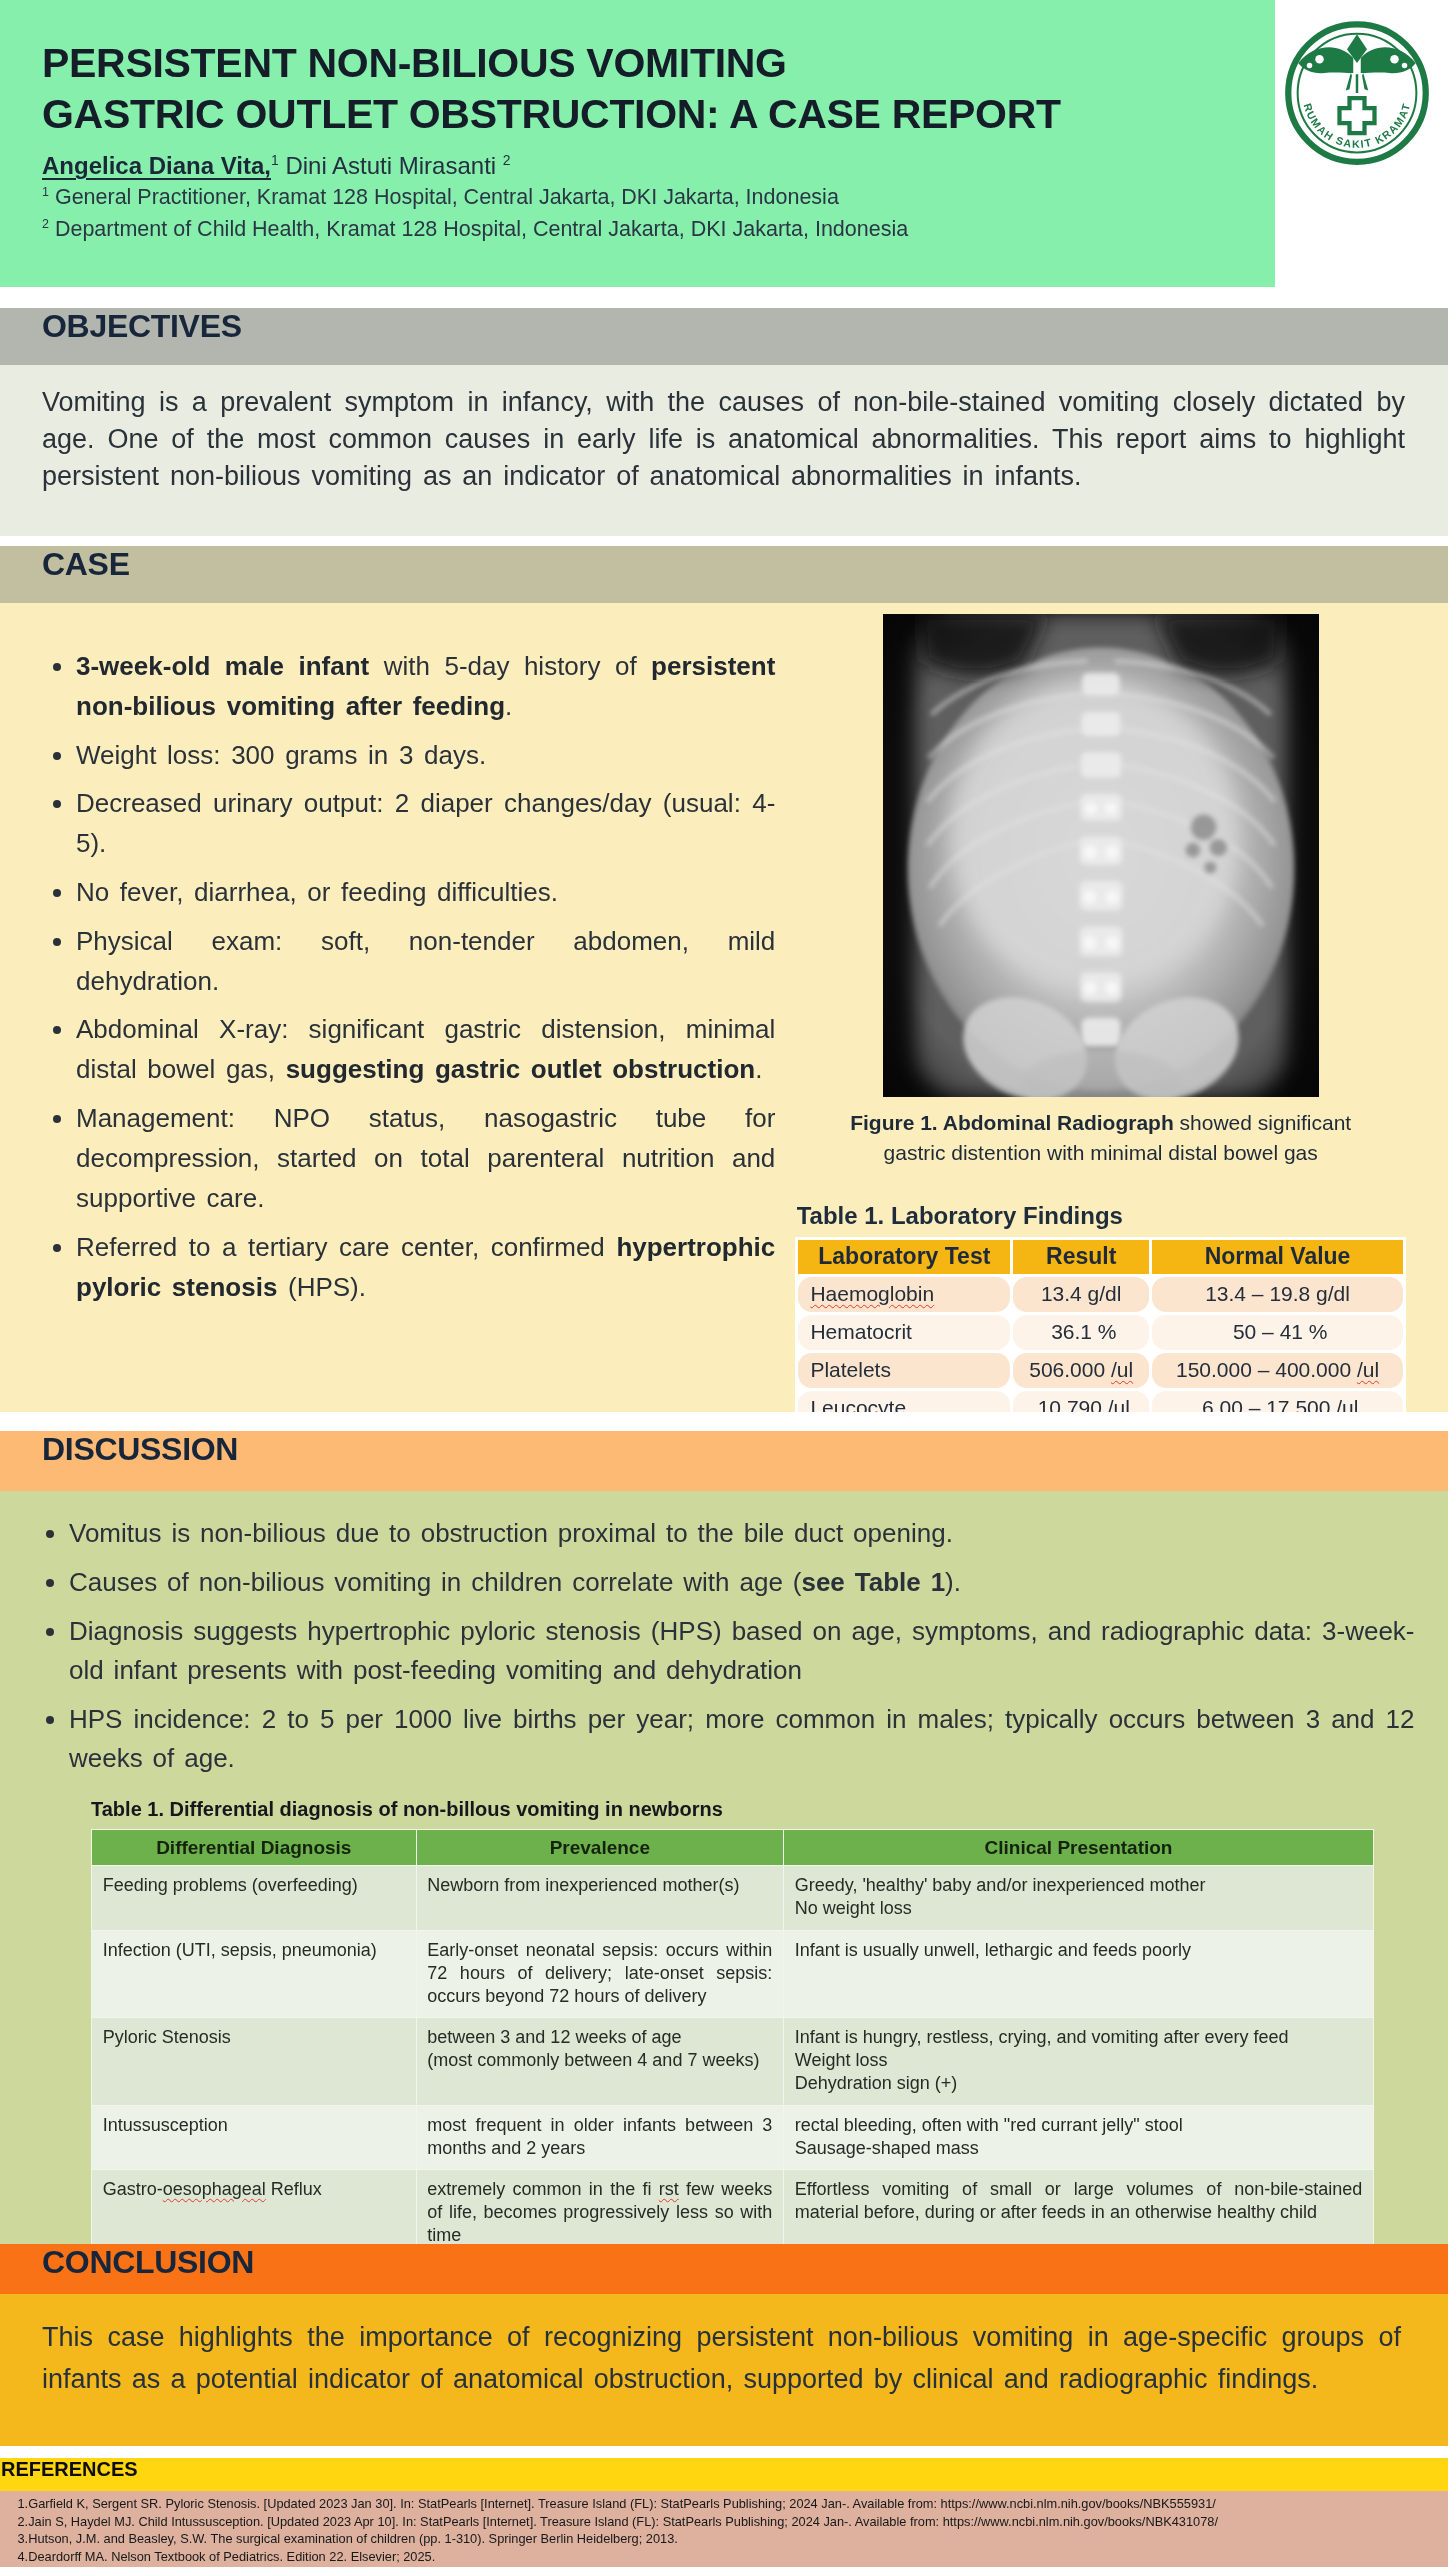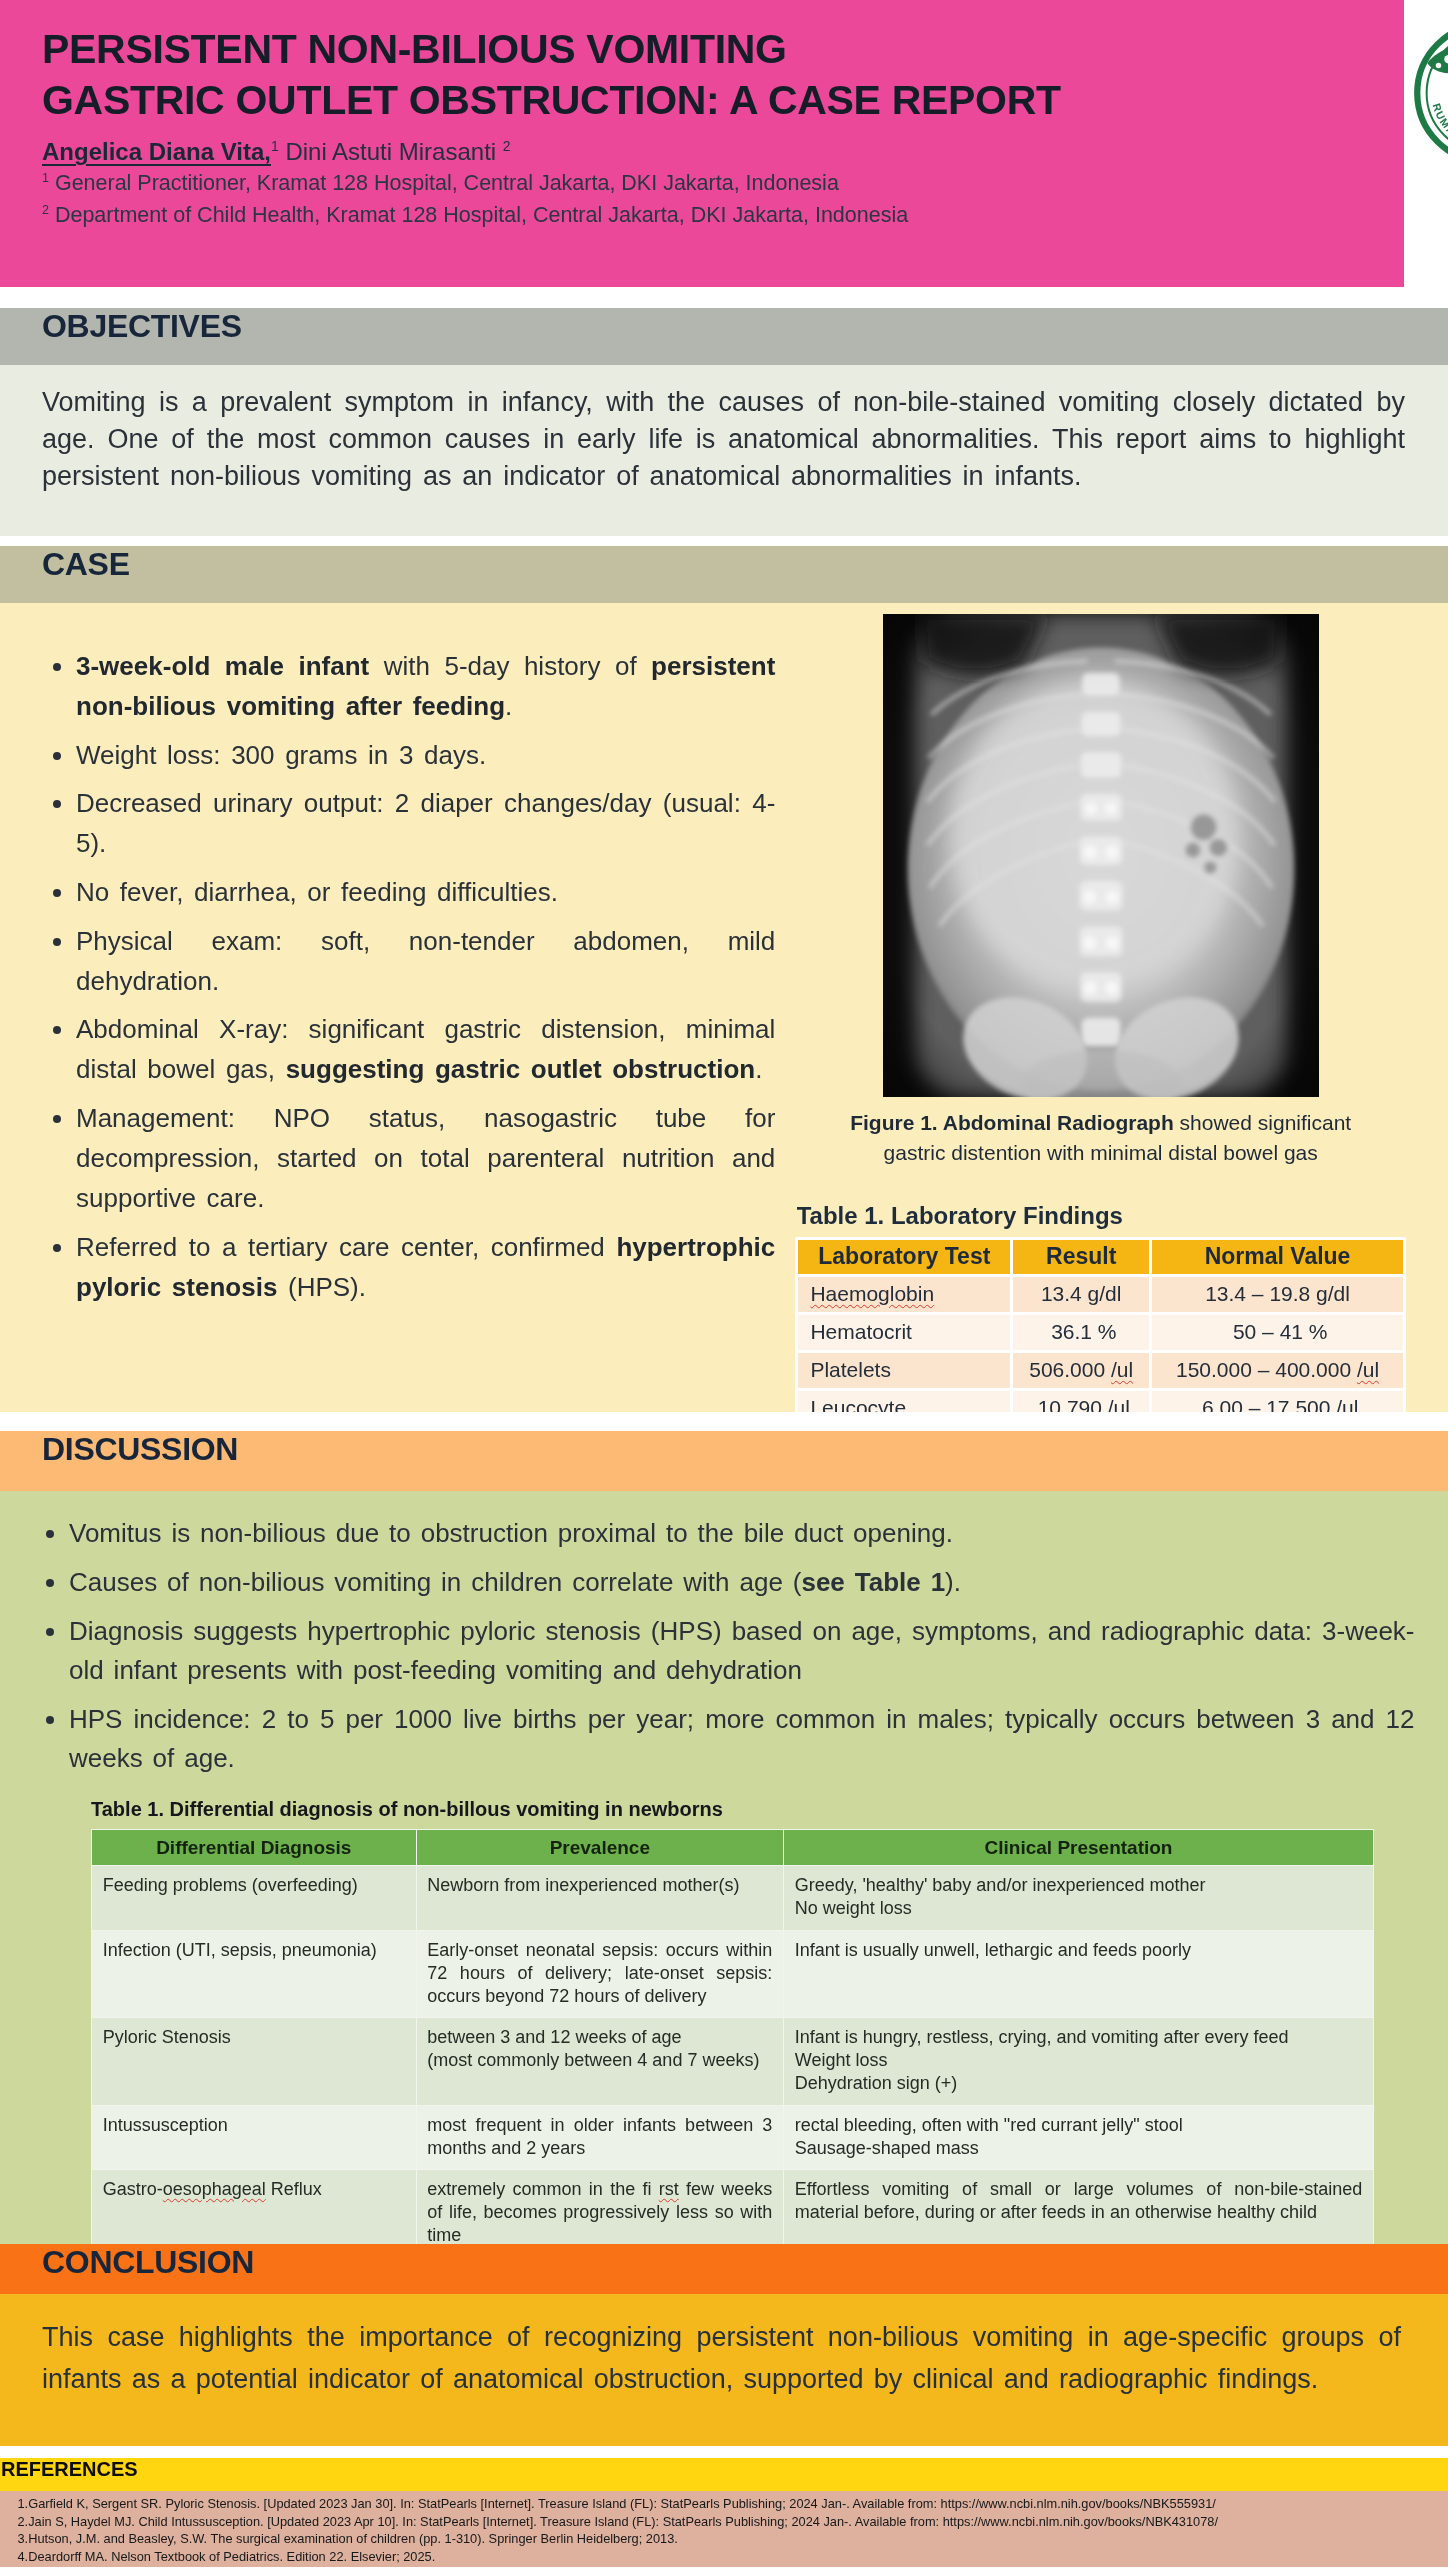--- a/index.html
+++ b/index.html
@@ -1,21 +1,21 @@
 <!DOCTYPE html>
 <html style="font-size:10.7px"><head>
 <meta charset="utf-8">
 <style>
   * { margin:0; padding:0; box-sizing:border-box; }
   body { background:#ffffff; font-family:"Liberation Sans", sans-serif; }
   .poster { width:1448px; height:2576px; background:#ffffff; position:relative; overflow:hidden; }
 
   
   .hdr { height:287px; display:flex; }
-  .hdr-yellow { width:1404px; background:#ec4899; padding:24px 0 0 42px; overflow:hidden; }
+  .hdr-yellow { width:1275px; background:#86efac; padding:38px 0 0 42px; overflow:hidden; }
   .title-line { font-size:41px; font-weight:800; color:#141D28; letter-spacing:-0.3px; line-height:51px; }
   .authors { margin-top:12px; font-size:24px; color:#23303F; }
   .authors b { font-weight:800; color:#1B2837; }
   .affil { margin-top:4px; font-size:21.5px; color:#2A3644; line-height:27.5px; }
   sup { font-size:58%; line-height:0; }
   .un { text-decoration:underline; text-decoration-thickness:2px; text-underline-offset:4px; }
   .hdr-white { flex:1; background:#ffffff; position:relative; }
   .logo-box { position:absolute; left:6.7px; top:17.5px; width:150px; height:150px; }
 
   
@@ -33,21 +33,21 @@
   .case-left ul { list-style:disc outside; padding-left:28px; }
   .case-left li { font-size:26px; line-height:40px; color:#2B3139; text-align:justify; word-spacing:3.4px; margin-bottom:8.7px; padding-right:2.7px; }
   .case-left li b { font-weight:700; color:#22282F; }
   .case-right { flex:1; padding:10.7px 42px 0 13.4px; }
   .xray-wrap { width:436px; margin:0 auto; }
   .fig-caption { margin:9.4px auto 0; width:88%; text-align:center; font-size:21px; line-height:29.5px; color:#1F2A38; }
   .fig-caption b { font-weight:800; }
   .lab-title { margin:35px 0 6.7px 1.3px; font-size:24px; font-weight:800; color:#1F2C3C; }
   table.lab { width:100%; border-collapse:separate; border-spacing:3.4px; background:#ffffff; }
   table.lab th { background:#F5B513; color:#1E2A39; font-size:23px; font-weight:800; height:34px; text-align:center; padding:2.7px 5.4px; }
-  table.lab td { font-size:21px; color:#242E3A; height:35px; text-align:center; padding:2.7px 6.7px; }
+  table.lab td { font-size:21px; color:#242E3A; height:35px; text-align:center; padding:2.7px 6.7px;border-radius:14px; }
   table.lab td.first { text-align:left; padding-left:12px; }
   table.lab tr.alt-a td { background:#FCE5CE; }
   table.lab tr.alt-b td { background:#FDF3E8;padding-left:12px; }
   .sq { text-decoration:underline; text-decoration-style:wavy; text-decoration-color:#E0392F; text-decoration-thickness:1.3px; text-underline-offset:2.7px; }
 
   .band-disc { height:60px;  background:#fdba74; }
   .disc-body { height:753px; background:#CDD89C; padding:23px 25.5px 0 42px; overflow:hidden; }
   .disc-body ul { list-style:disc outside; padding-left:27px; }
   .disc-body li { font-size:26px; line-height:39px; color:#2B3139; text-align:justify; word-spacing:2.7px; margin-bottom:10px; padding-right:8px; }
   .diff-title { margin:20px 0 8px 49px; font-size:20px; font-weight:800; color:#14181C; }

